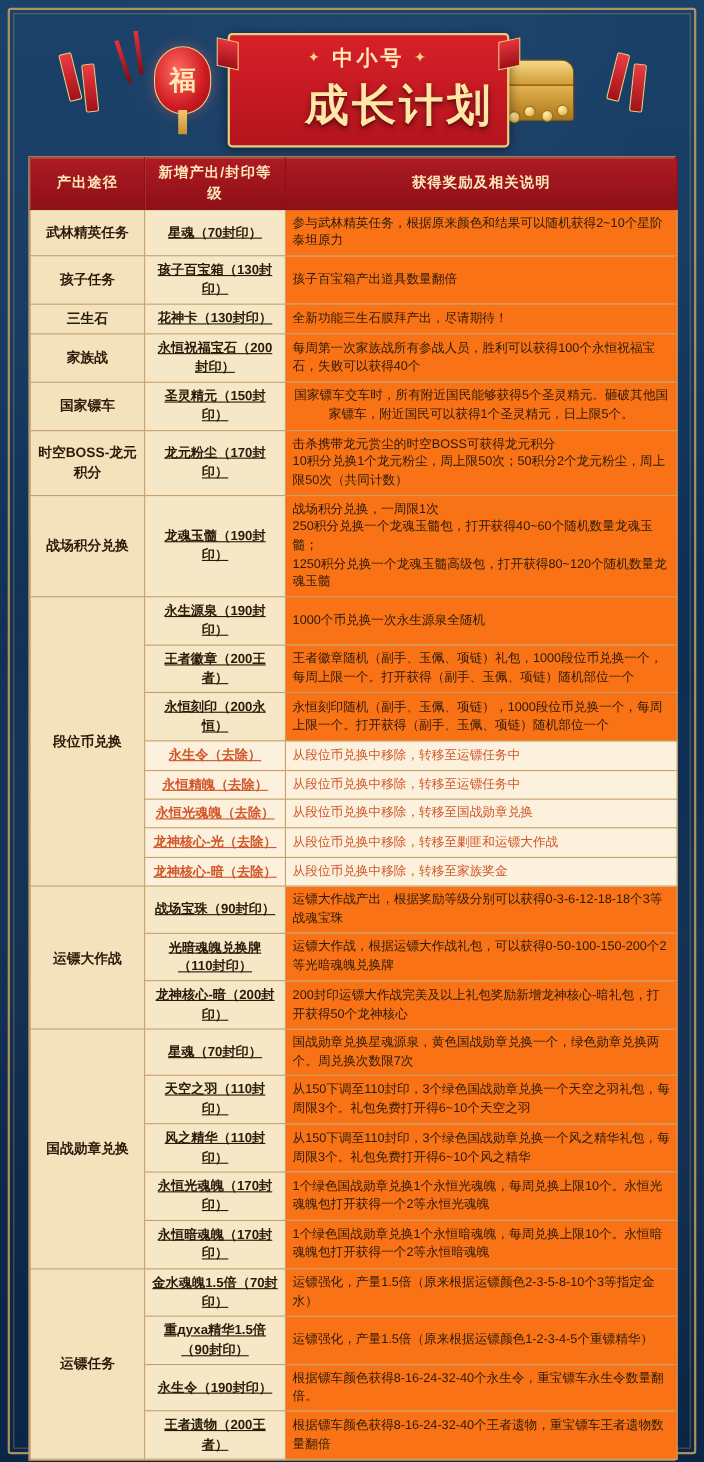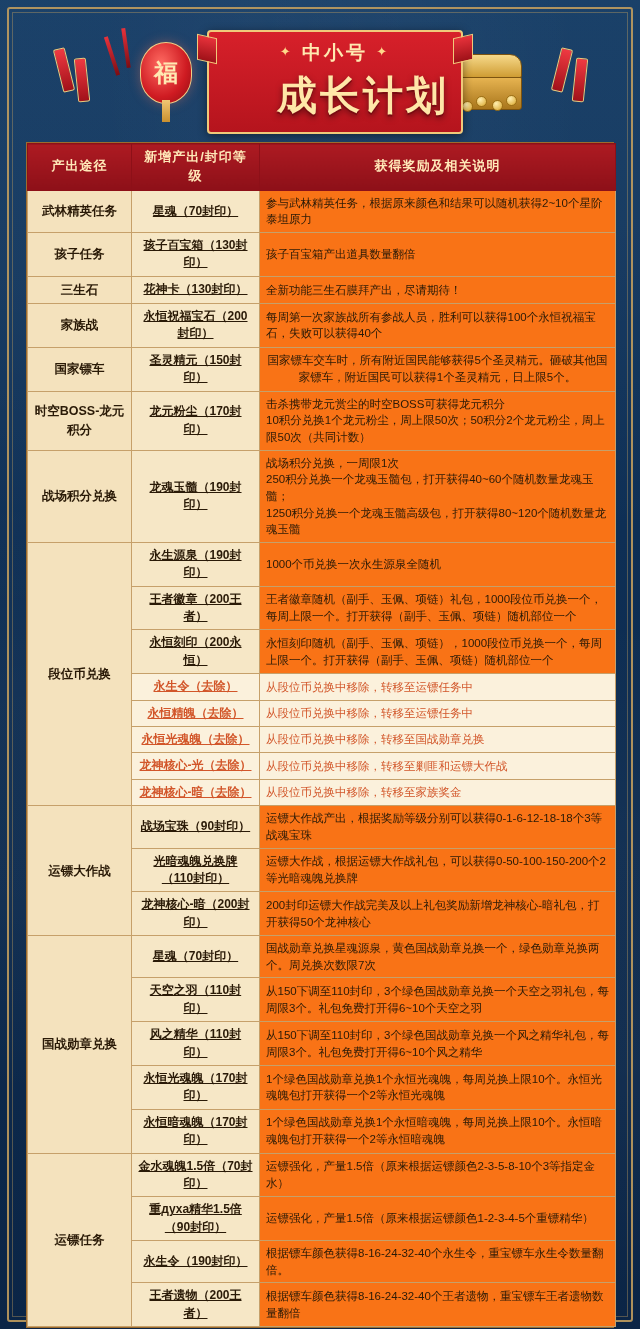--- a/index.html
+++ b/index.html
@@ -297,21 +297,21 @@
           <td class="col-b">龙神核心-光（去除）</td>
           <td class="col-c" style="white-space: pre-line;">从段位币兑换中移除，转移至剿匪和运镖大作战</td>
         </tr>
         <tr class="removed">
           <td class="col-b">龙神核心-暗（去除）</td>
           <td class="col-c" style="white-space: pre-line;">从段位币兑换中移除，转移至家族奖金</td>
         </tr>
         <tr>
           <td class="col-a" rowspan="3">运镖大作战</td>
           <td class="col-b">战场宝珠（90封印）</td>
-          <td class="col-c" style="white-space: pre-line;">运镖大作战产出，根据奖励等级分别可以获得0-1-6-12-18-18个3等战魂宝珠</td>
+          <td class="col-c" style="white-space: pre-line;">运镖大作战产出，根据奖励等级分别可以获得0-3-6-12-18-18个3等战魂宝珠</td>
         </tr>
         <tr>
           <td class="col-b">光暗魂魄兑换牌（110封印）</td>
           <td class="col-c" style="white-space: pre-line;">运镖大作战，根据运镖大作战礼包，可以获得0-50-100-150-200个2等光暗魂魄兑换牌</td>
         </tr>
         <tr>
           <td class="col-b">龙神核心-暗（200封印）</td>
           <td class="col-c" style="white-space: pre-line;">200封印运镖大作战完美及以上礼包奖励新增龙神核心-暗礼包，打开获得50个龙神核心</td>
         </tr>
         <tr>

